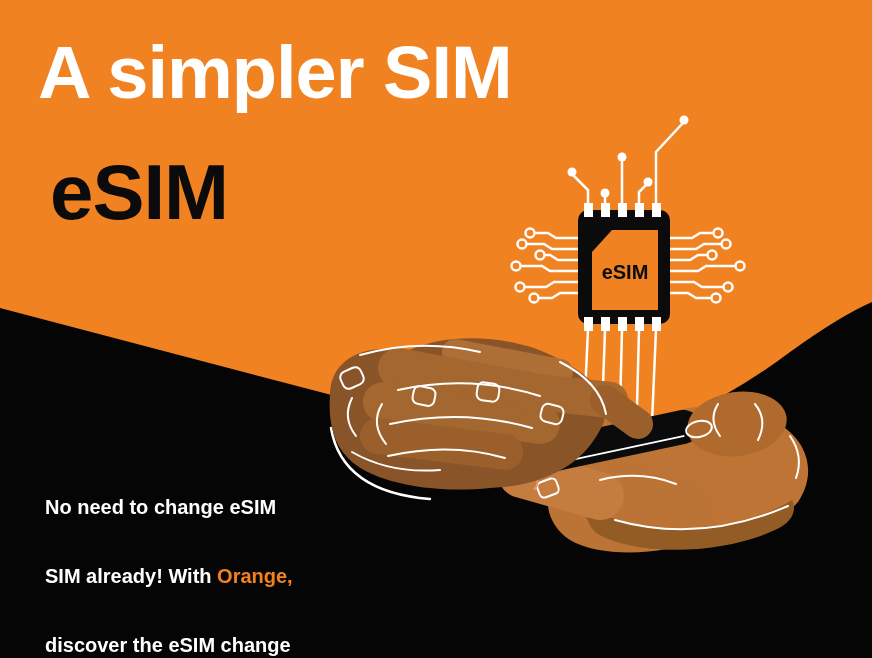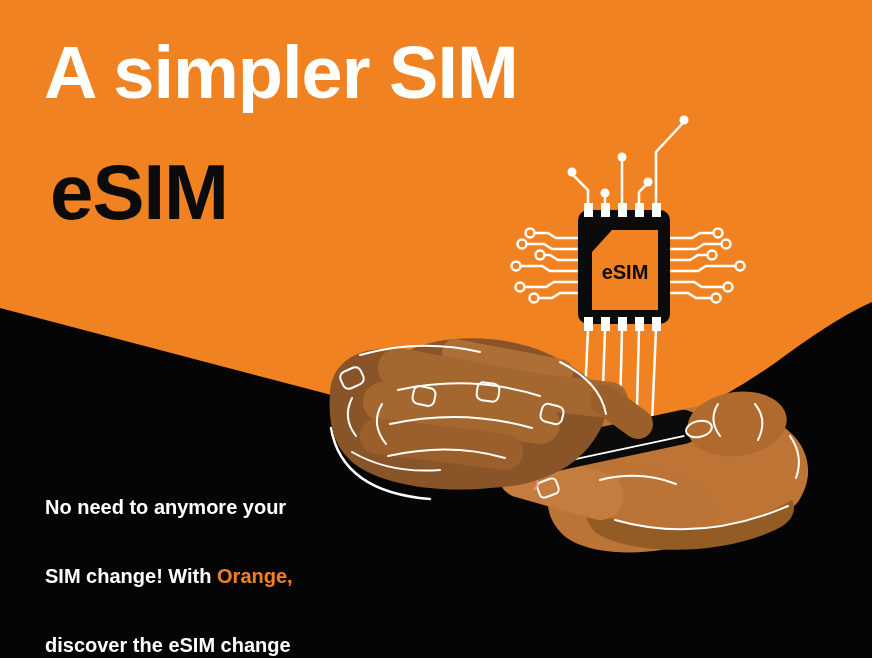--- a/index.html
+++ b/index.html
@@ -8,21 +8,21 @@
     --black:#050505;
   }
   html,body{margin:0;padding:0;background:#000;}
   .stage{
     position:relative;width:872px;height:658px;overflow:hidden;
     background:var(--orange);
     font-family:"Liberation Sans", sans-serif;
   }
   .stage svg{position:absolute;left:0;top:0;}
   .hero-title{
-    position:absolute;left:44px;top:34px;
+    position:absolute;left:38px;top:34px;
     font-size:74px;font-weight:700;color:#ffffff;
     letter-spacing:-1px;line-height:1.05;white-space:nowrap;
   }
   .hero-subtitle{
     position:absolute;left:50px;top:152px;
     font-size:78px;font-weight:700;color:#0b0b0b;
     letter-spacing:-1px;line-height:1.05;white-space:nowrap;
   }
   .copy{
     position:absolute;left:45px;top:450px;
@@ -177,20 +177,20 @@
         <rect x="477" y="383" width="22" height="18" rx="6" transform="rotate(8 488 392)"></rect>
         <rect x="541" y="405" width="22" height="18" rx="6" transform="rotate(14 552 414)"></rect>
       </g>
     </g>
   </svg>
 
   <div class="hero-title">A simpler SIM</div>
   <div class="hero-subtitle">eSIM</div>
 
   <div class="copy">
-    <div>No need to anymore your</div>
-    <div><span>SIM change! With </span><span class="accent">Orange,</span></div>
+    <div>No need to change eSIM</div>
+    <div><span>SIM already! With </span><span class="accent">Orange,</span></div>
     <div>discover the eSIM change</div>
     
     
   </div>
 
 </div>
 
 </body></html>

